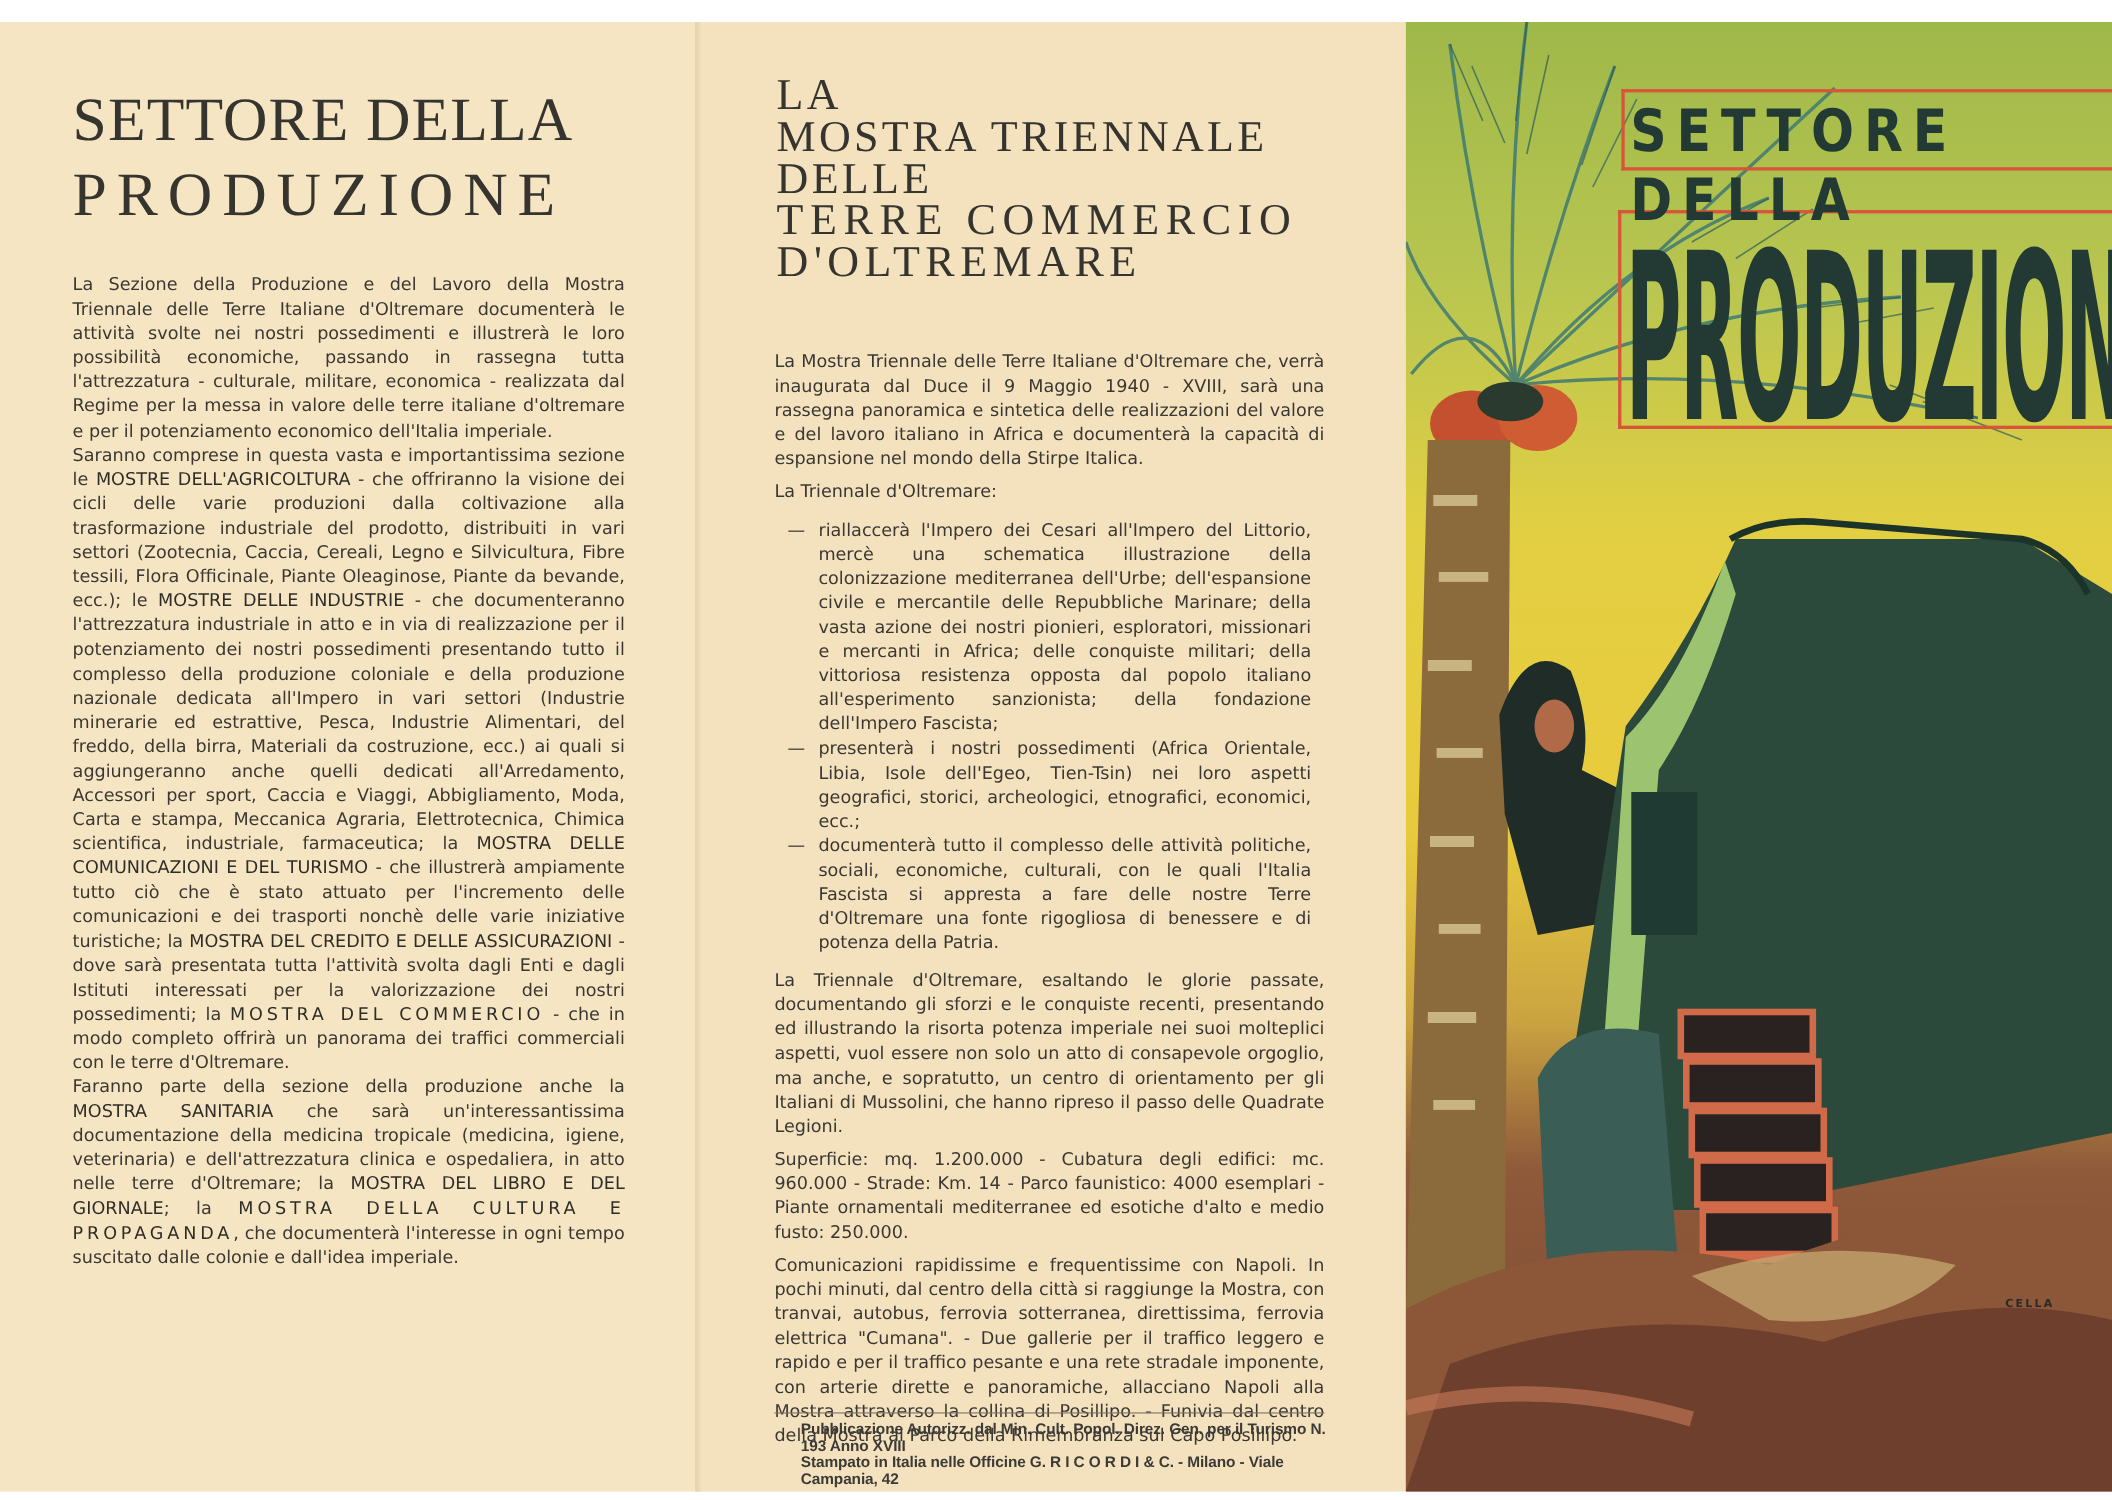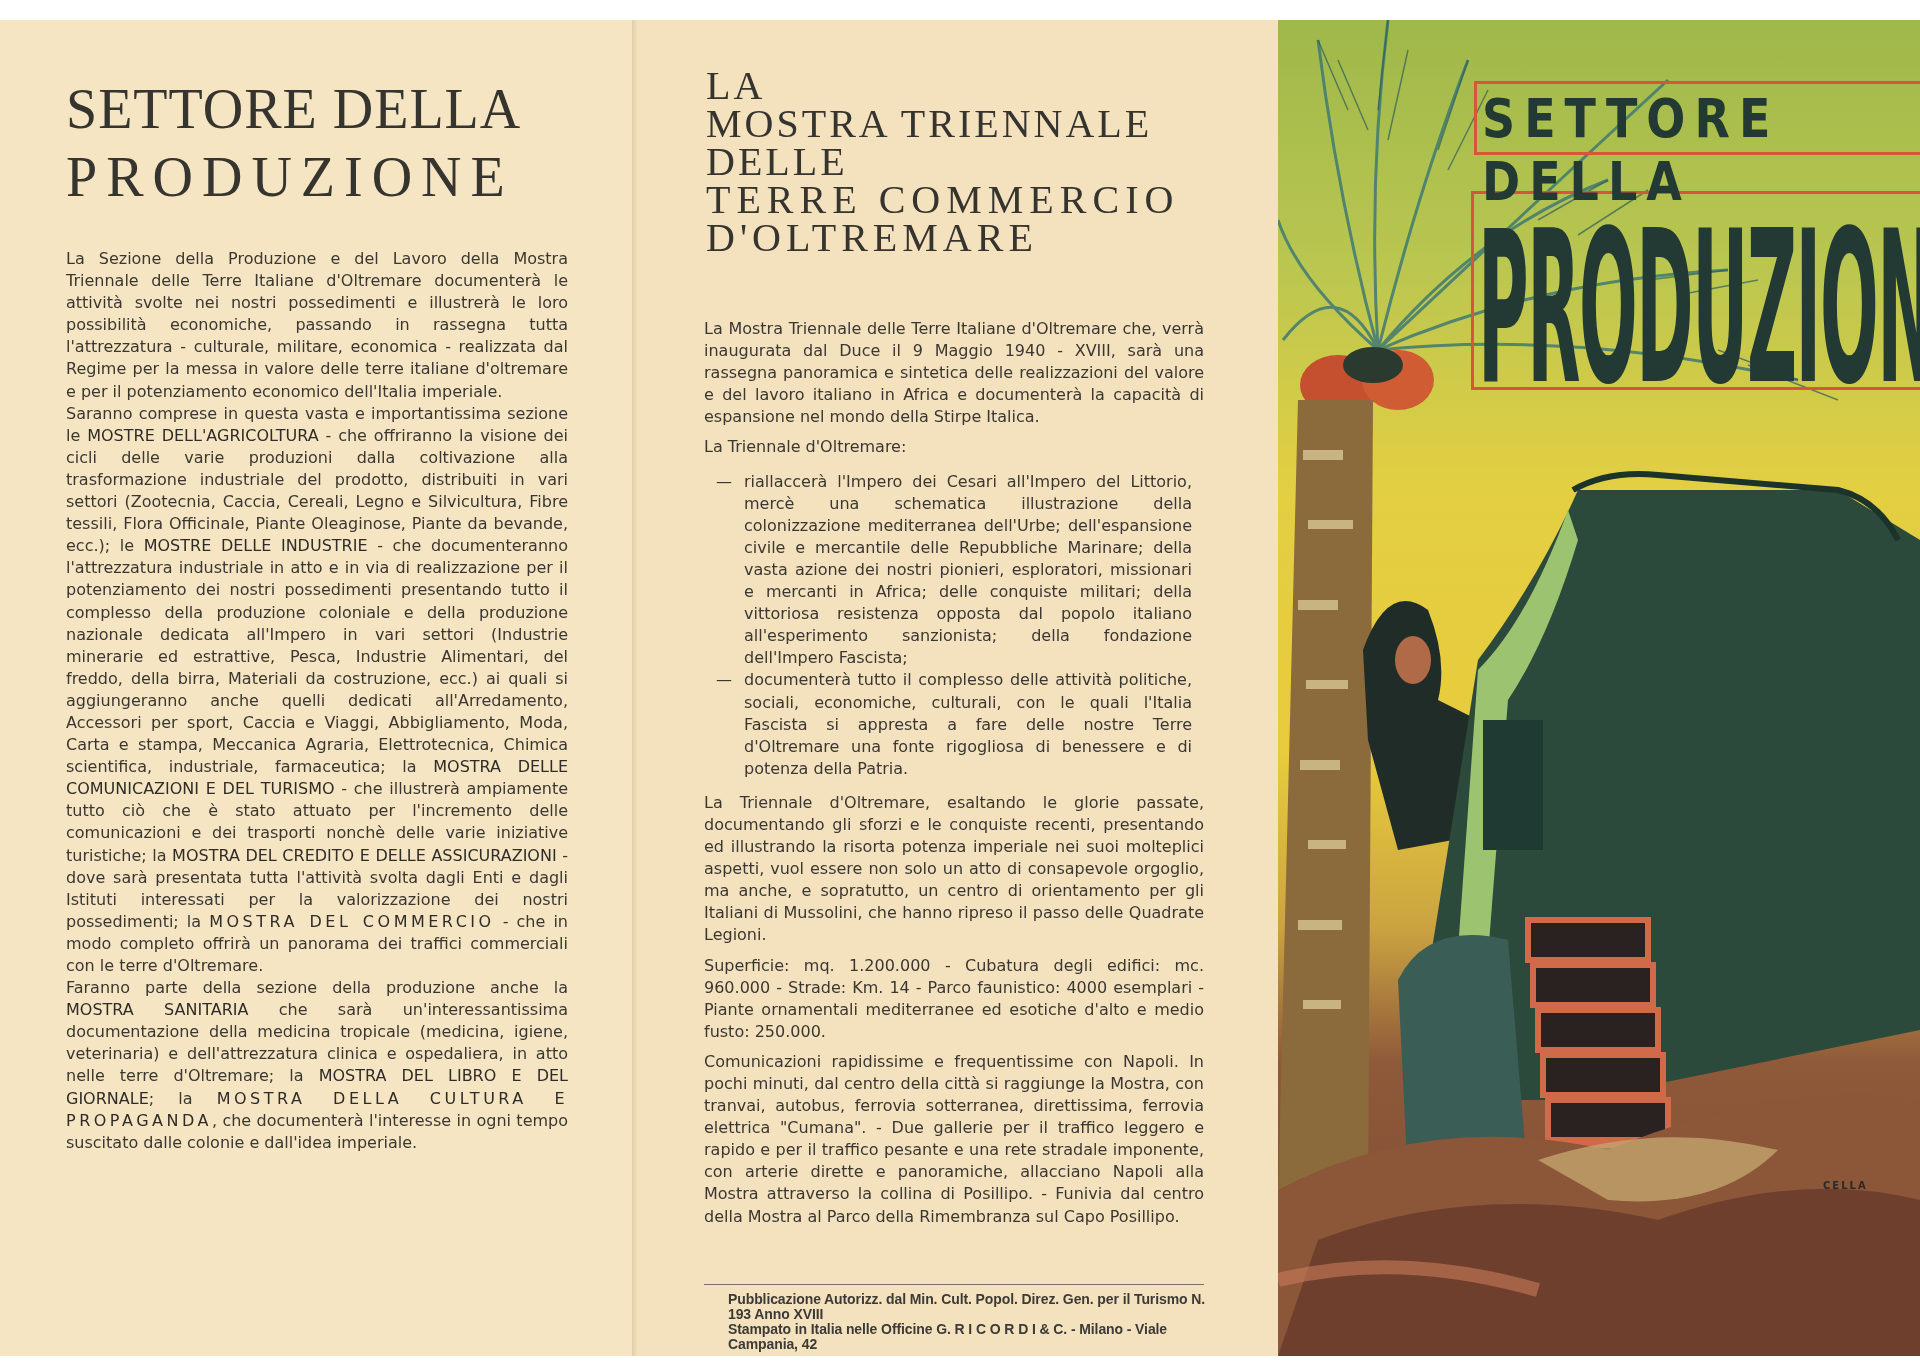--- a/index.html
+++ b/index.html
@@ -60,20 +60,21 @@
     <div>DELLE</div>
     <div style="letter-spacing:6px">TERRE COMMERCIO</div>
     <div style="letter-spacing:5px">D'OLTREMARE</div>
   </h1>
   <div class="body-text" style="position:absolute;left:704px;top:298px;width:500px;">
     <p>La Mostra Triennale delle Terre Italiane d'Oltremare che, verrà inaugurata dal Duce il 9 Maggio 1940 - XVIII, sarà una rassegna panoramica e sintetica delle realizzazioni del valore e del lavoro italiano in Africa e documenterà la capacità di espansione nel mondo della Stirpe Italica.</p>
     <div class="gap"></div>
     <p>La Triennale d'Oltremare:</p>
     <ul class="dash-list">
       <li>riallaccerà l'Impero dei Cesari all'Impero del Littorio, mercè una schematica illustrazione della colonizzazione mediterranea dell'Urbe; dell'espansione civile e mercantile delle Repubbliche Marinare; della vasta azione dei nostri pionieri, esploratori, missionari e mercanti in Africa; delle conquiste militari; della vittoriosa resistenza opposta dal popolo italiano all'esperimento sanzionista; della fondazione dell'Impero Fascista;</li>
+      <li>presenterà i nostri possedimenti (Africa Orientale, Libia, Isole dell'Egeo, Tien-Tsin) nei loro aspetti geografici, storici, archeologici, etnografici, economici, ecc.;</li>
       <li>documenterà tutto il complesso delle attività politiche, sociali, economiche, culturali, con le quali l'Italia Fascista si appresta a fare delle nostre Terre d'Oltremare una fonte rigogliosa di benessere e di potenza della Patria.</li>
     </ul>
     <p>La Triennale d'Oltremare, esaltando le glorie passate, documentando gli sforzi e le conquiste recenti, presentando ed illustrando la risorta potenza imperiale nei suoi molteplici aspetti, vuol essere non solo un atto di consapevole orgoglio, ma anche, e sopratutto, un centro di orientamento per gli Italiani di Mussolini, che hanno ripreso il passo delle Quadrate Legioni.</p>
     <div class="gap"></div>
     <p>Superficie: mq. 1.200.000 - Cubatura degli edifici: mc. 960.000 - Strade: Km. 14 - Parco faunistico: 4000 esemplari - Piante ornamentali mediterranee ed esotiche d'alto e medio fusto: 250.000.</p>
     <div class="gap"></div>
     <p>Comunicazioni rapidissime e frequentissime con Napoli. In pochi minuti, dal centro della città si raggiunge la Mostra, con tranvai, autobus, ferrovia sotterranea, direttissima, ferrovia elettrica "Cumana". - Due gallerie per il traffico leggero e rapido e per il traffico pesante e una rete stradale imponente, con arterie dirette e panoramiche, allacciano Napoli alla Mostra attraverso la collina di Posillipo. - Funivia dal centro della Mostra al Parco della Rimembranza sul Capo Posillipo.</p>
   </div>
   <div class="rule"></div>
   <div class="imprint">

